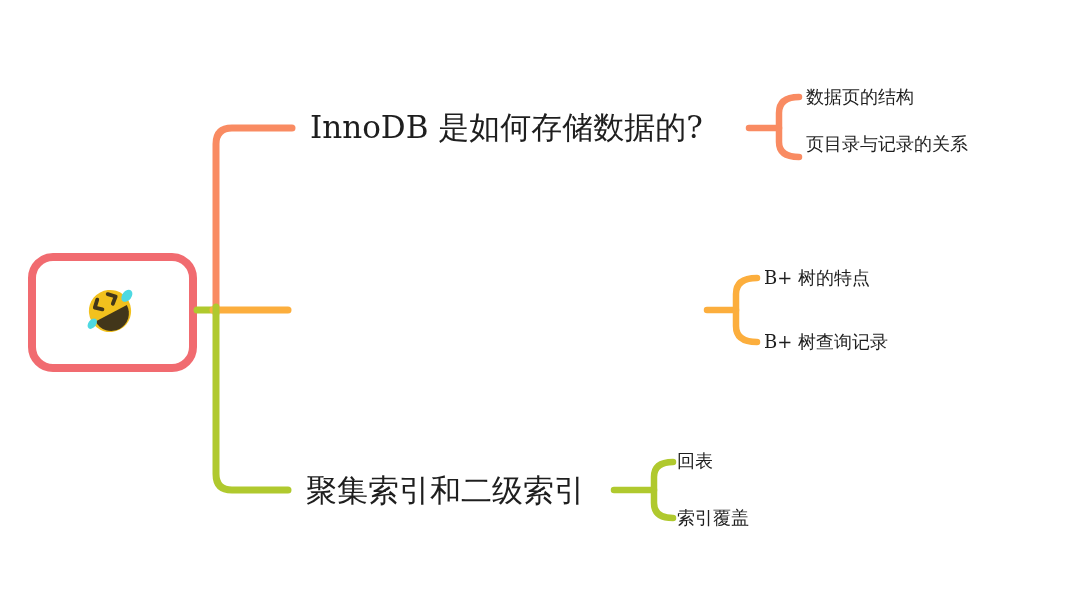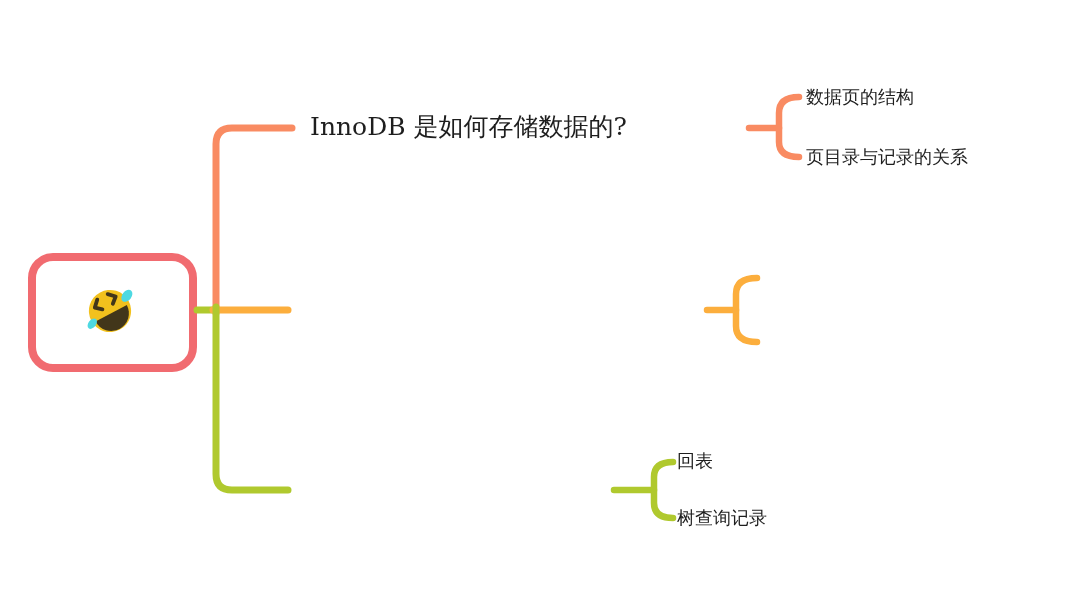--- a/index.html
+++ b/index.html
@@ -16,21 +16,21 @@
     left: 0; top: 0;
     width: 1080px; height: 609px;
   }
   .node {
     position: absolute;
     transform: translateY(-50%);
     white-space: nowrap;
     color: #1e1e1e;
     line-height: 1.1;
   }
-  .parent-label { font-size: 25px; text-align: right; }
+  .parent-label { font-size: 31px; text-align: right; }
   .child-label  { font-size: 18px; }
   .root-emoji {
     position: absolute;
     left: 83px; top: 284px;
     width: 54px; height: 54px;
   }
 </style>
 </head>
 <body>
 
@@ -64,19 +64,22 @@
       <path d="M11 35 A 21 21 0 0 0 53 35 Z" fill="#42361a"></path>
       <path d="M25 13 L18 20 L25 26" stroke-width="4.5" fill="none" stroke-linecap="round" stroke-linejoin="round" stroke="#42361a"></path>
       <path d="M39 13 L46 20 L39 26" stroke-width="4.5" fill="none" stroke-linecap="round" stroke-linejoin="round" stroke="#42361a"></path>
     </g>
     <ellipse cx="52" cy="14" rx="5.5" ry="8" transform="rotate(38 52 14)" fill="#4ed9e2"></ellipse>
     <ellipse cx="11" cy="47" rx="4.5" ry="7" transform="rotate(38 11 47)" fill="#4ed9e2"></ellipse>
   </svg>
 
   <div class="node parent-label" style="left:310px; top:127px;">InnoDB 是如何存储数据的?</div>
   <div class="node child-label" style="left:806px; top:97px;">数据页的结构</div>
-  <div class="node child-label" style="left:806px; top:157px;">页目录与记录的关系</div>
+  <div class="node child-label" style="left:806px; top:144px;">页目录与记录的关系</div>
 
+  <div class="node child-label" style="left:764px; top:278px;">B+ 树的特点</div>
+  <div class="node child-label" style="left:764px; top:342px;">B+ 树查询记录</div>
 
+  <div class="node parent-label" style="left:306px; top:490px;">聚集索引和二级索引</div>
   <div class="node child-label" style="left:677px; top:462px;font-family:Liberation Serif, serif;">回表</div>
-  <div class="node child-label" style="left:677px; top:518px;">树查询记录</div>
+  <div class="node child-label" style="left:677px; top:518px;">索引覆盖</div>
 
 </div>
 
 </body></html>

